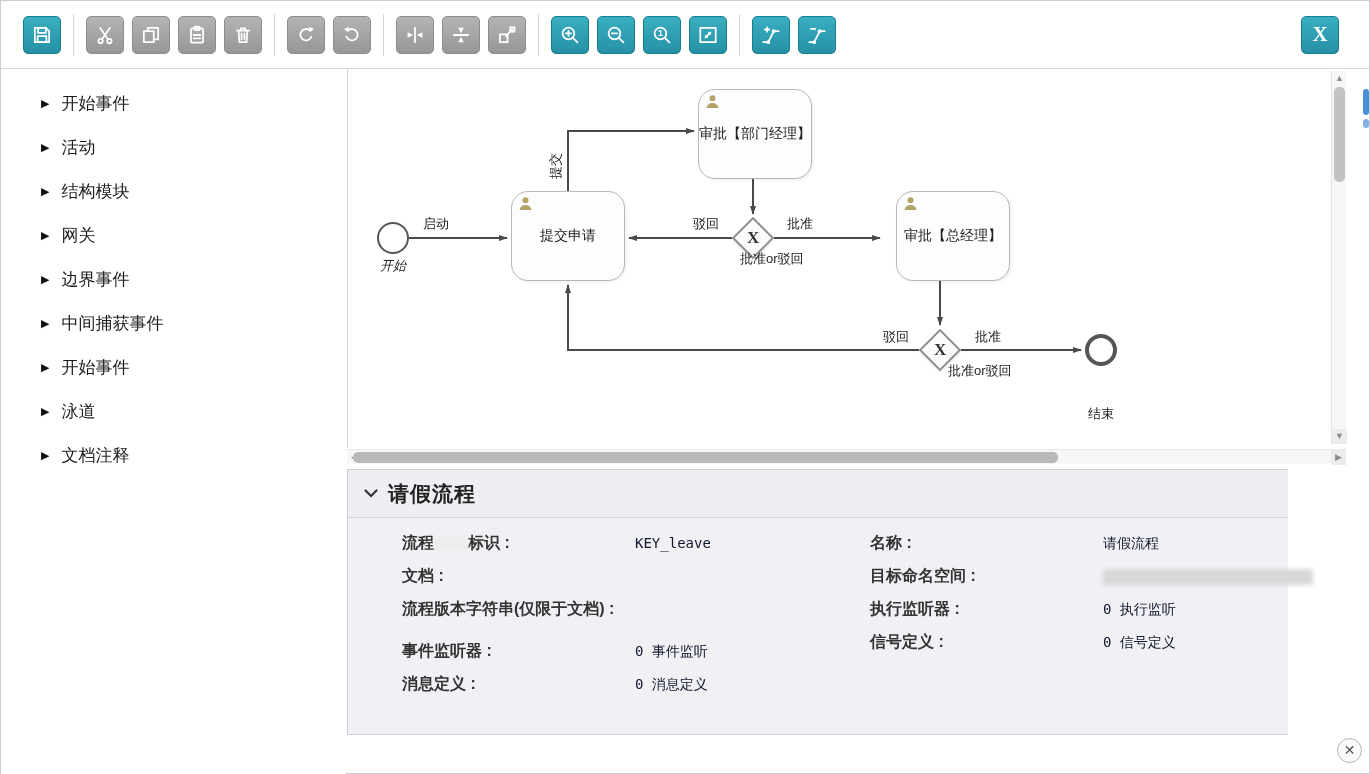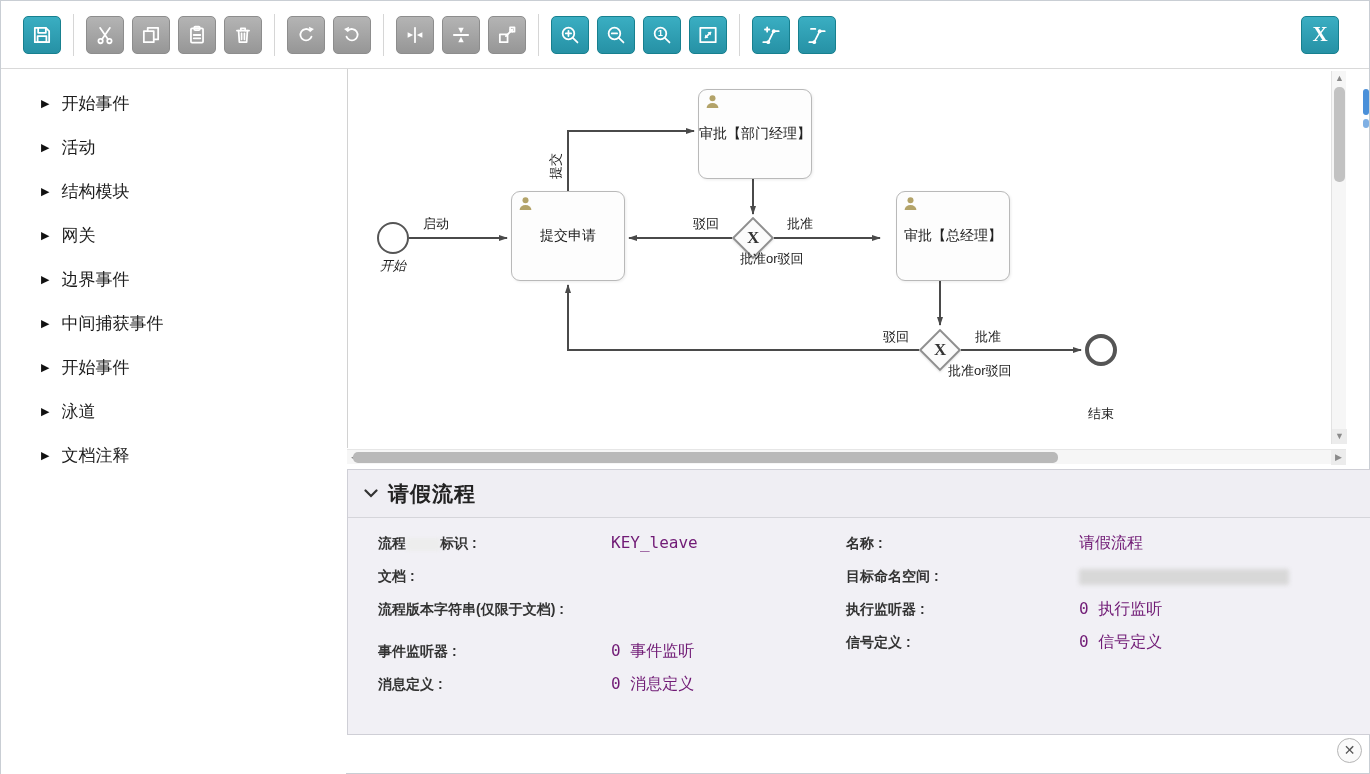--- a/index.html
+++ b/index.html
@@ -20,21 +20,21 @@
   .close-x { margin-left:auto; margin-right:30px; color:#fff; font-family:"Liberation Serif", serif; font-size:21px; font-weight:bold; }
 
   
   .palette { position:absolute; left:0; top:68px; width:345px; height:706px; background:#fff; padding-top:12px; }
   .pal-item { height:44px; display:flex; align-items:center; padding-left:40px; cursor:pointer; font-size:17px; color:#1c1c1c; }
   .pal-item .tri { font-size:11px; margin-right:12px; color:#111; }
 
   
   .canvas-wrap { position:absolute; left:346px; top:68px; width:999px; height:379px; background:#fff; border-left:1px solid #d2d2d2; }
   .edges { position:absolute; left:0; top:0; pointer-events:none; }
-  .task { position:absolute; width:114px; height:90px; background:#fdfdfd; border:1px solid #b9b9b9; border-radius:9px;
+  .task { position:absolute; width:114px; height:90px; background:#fdfdfd; border:1px solid #b9b9b9; border-radius:17px;
           box-shadow:1px 1px 3px rgba(0,0,0,0.08); display:flex; align-items:center; justify-content:center;
           font-size:14px; color:#222; cursor:pointer; }
   .task .person { position:absolute; left:6px; top:4px; }
   .evt { position:absolute; width:32px; height:32px; border-radius:50%; background:#fff; cursor:pointer; }
   .evt.start { border:2px solid #555; }
   .evt.end { border:4px solid #555; }
   .gw { position:absolute; width:30px; height:30px; background:#fbfbfb; border:2px solid #8f8f8f; transform:rotate(45deg);
         box-shadow:1px 1px 2px rgba(0,0,0,0.1); display:flex; align-items:center; justify-content:center; cursor:pointer; }
   .gw span { transform:rotate(-45deg); font-family:"Liberation Serif", serif; font-weight:bold; font-size:17px; color:#333; }
   .dlabel { position:absolute; font-size:13px; color:#222; text-align:center; }
@@ -46,33 +46,33 @@
   .vscroll .arr.up { top:0; }
   .vscroll .arr.down { bottom:0; background:#ececec; }
   .vscroll .thumb { position:absolute; left:2px; top:16px; width:11px; height:95px; background:#c2c2c2; border-radius:5px; cursor:pointer; }
   .hscroll { position:absolute; left:346px; top:448px; width:999px; height:15px; background:#f6f6f6; border-top:1px solid #e6e6e6; }
   .hscroll .arr { position:absolute; top:0; width:15px; height:15px; color:#8a8a8a; font-size:9px; text-align:center; line-height:15px; cursor:pointer; }
   .hscroll .arr.left { left:0; }
   .hscroll .arr.right { right:0; background:#ececec; }
   .hscroll .thumb { position:absolute; left:6px; top:2px; width:705px; height:11px; background:#b9b9b9; border-radius:5px; cursor:pointer; }
 
   
-  .props { position:absolute; left:346px; top:468px; width:1024px; height:266px; background:#f1f0f5;
+  .props { position:absolute; left:346px; top:468px; width:941px; height:266px; background:#f1f0f5;
            border:1px solid #cfcfd6; border-right:none; }
   .props-header { height:48px; display:flex; align-items:center; padding-left:16px; border-bottom:1px solid #d5d5da;
                   background:#efeef3; cursor:pointer; }
   .props-title { font-family:"Liberation Serif", serif; font-size:21px; font-weight:bold; color:#222; margin-left:10px; letter-spacing:1px; }
   .pcol { position:absolute; }
   .pcol.left { left:30px; top:62px; width:450px; }
   .pcol.right { left:498px; top:62px; width:470px; }
   .prow { display:flex; margin-bottom:11px; line-height:22px; }
-  .prow .plabel { font-weight:bold; font-size:14px; color:#333; width:233px; flex:0 0 auto; }
+  .prow .plabel { font-weight:bold; font-size:16px; color:#333; width:233px; flex:0 0 auto;margin-left:24px; }
   .pcol.left .prow:nth-child(3) .plabel { width:215px; }
   .pcol.left .prow:nth-child(3) { margin-bottom:20px; }
-  .prow .pval { font-family:"DejaVu Sans Mono", monospace; font-size:16px; color:#701a75; }
+  .prow .pval { font-family:"DejaVu Sans Mono", monospace; font-size:14px; color:#0f172a; }
   .redact-inline { display:inline-block; width:34px; height:13px; background:#ededed; filter:blur(1.5px); border-radius:2px; vertical-align:middle; }
   .redact-block { display:inline-block; width:210px; height:16px; background:#d8d8d8; filter:blur(2px); border-radius:2px; vertical-align:middle; }
 
   
   .win-close { position:absolute; left:1336px; top:737px; width:25px; height:25px; border-radius:50%;
                border:1px solid #b5b5b5; background:#fafafa; color:#555; font-size:14px; line-height:22px; text-align:center; cursor:pointer; }
   .edge-artifact1 { position:absolute; left:1362px; top:88px; width:6px; height:26px; background:#4a90d9; border-radius:3px; }
   .edge-artifact2 { position:absolute; left:1362px; top:118px; width:6px; height:9px; background:#7fb0e4; border-radius:3px; }
 </style>
 </head>

